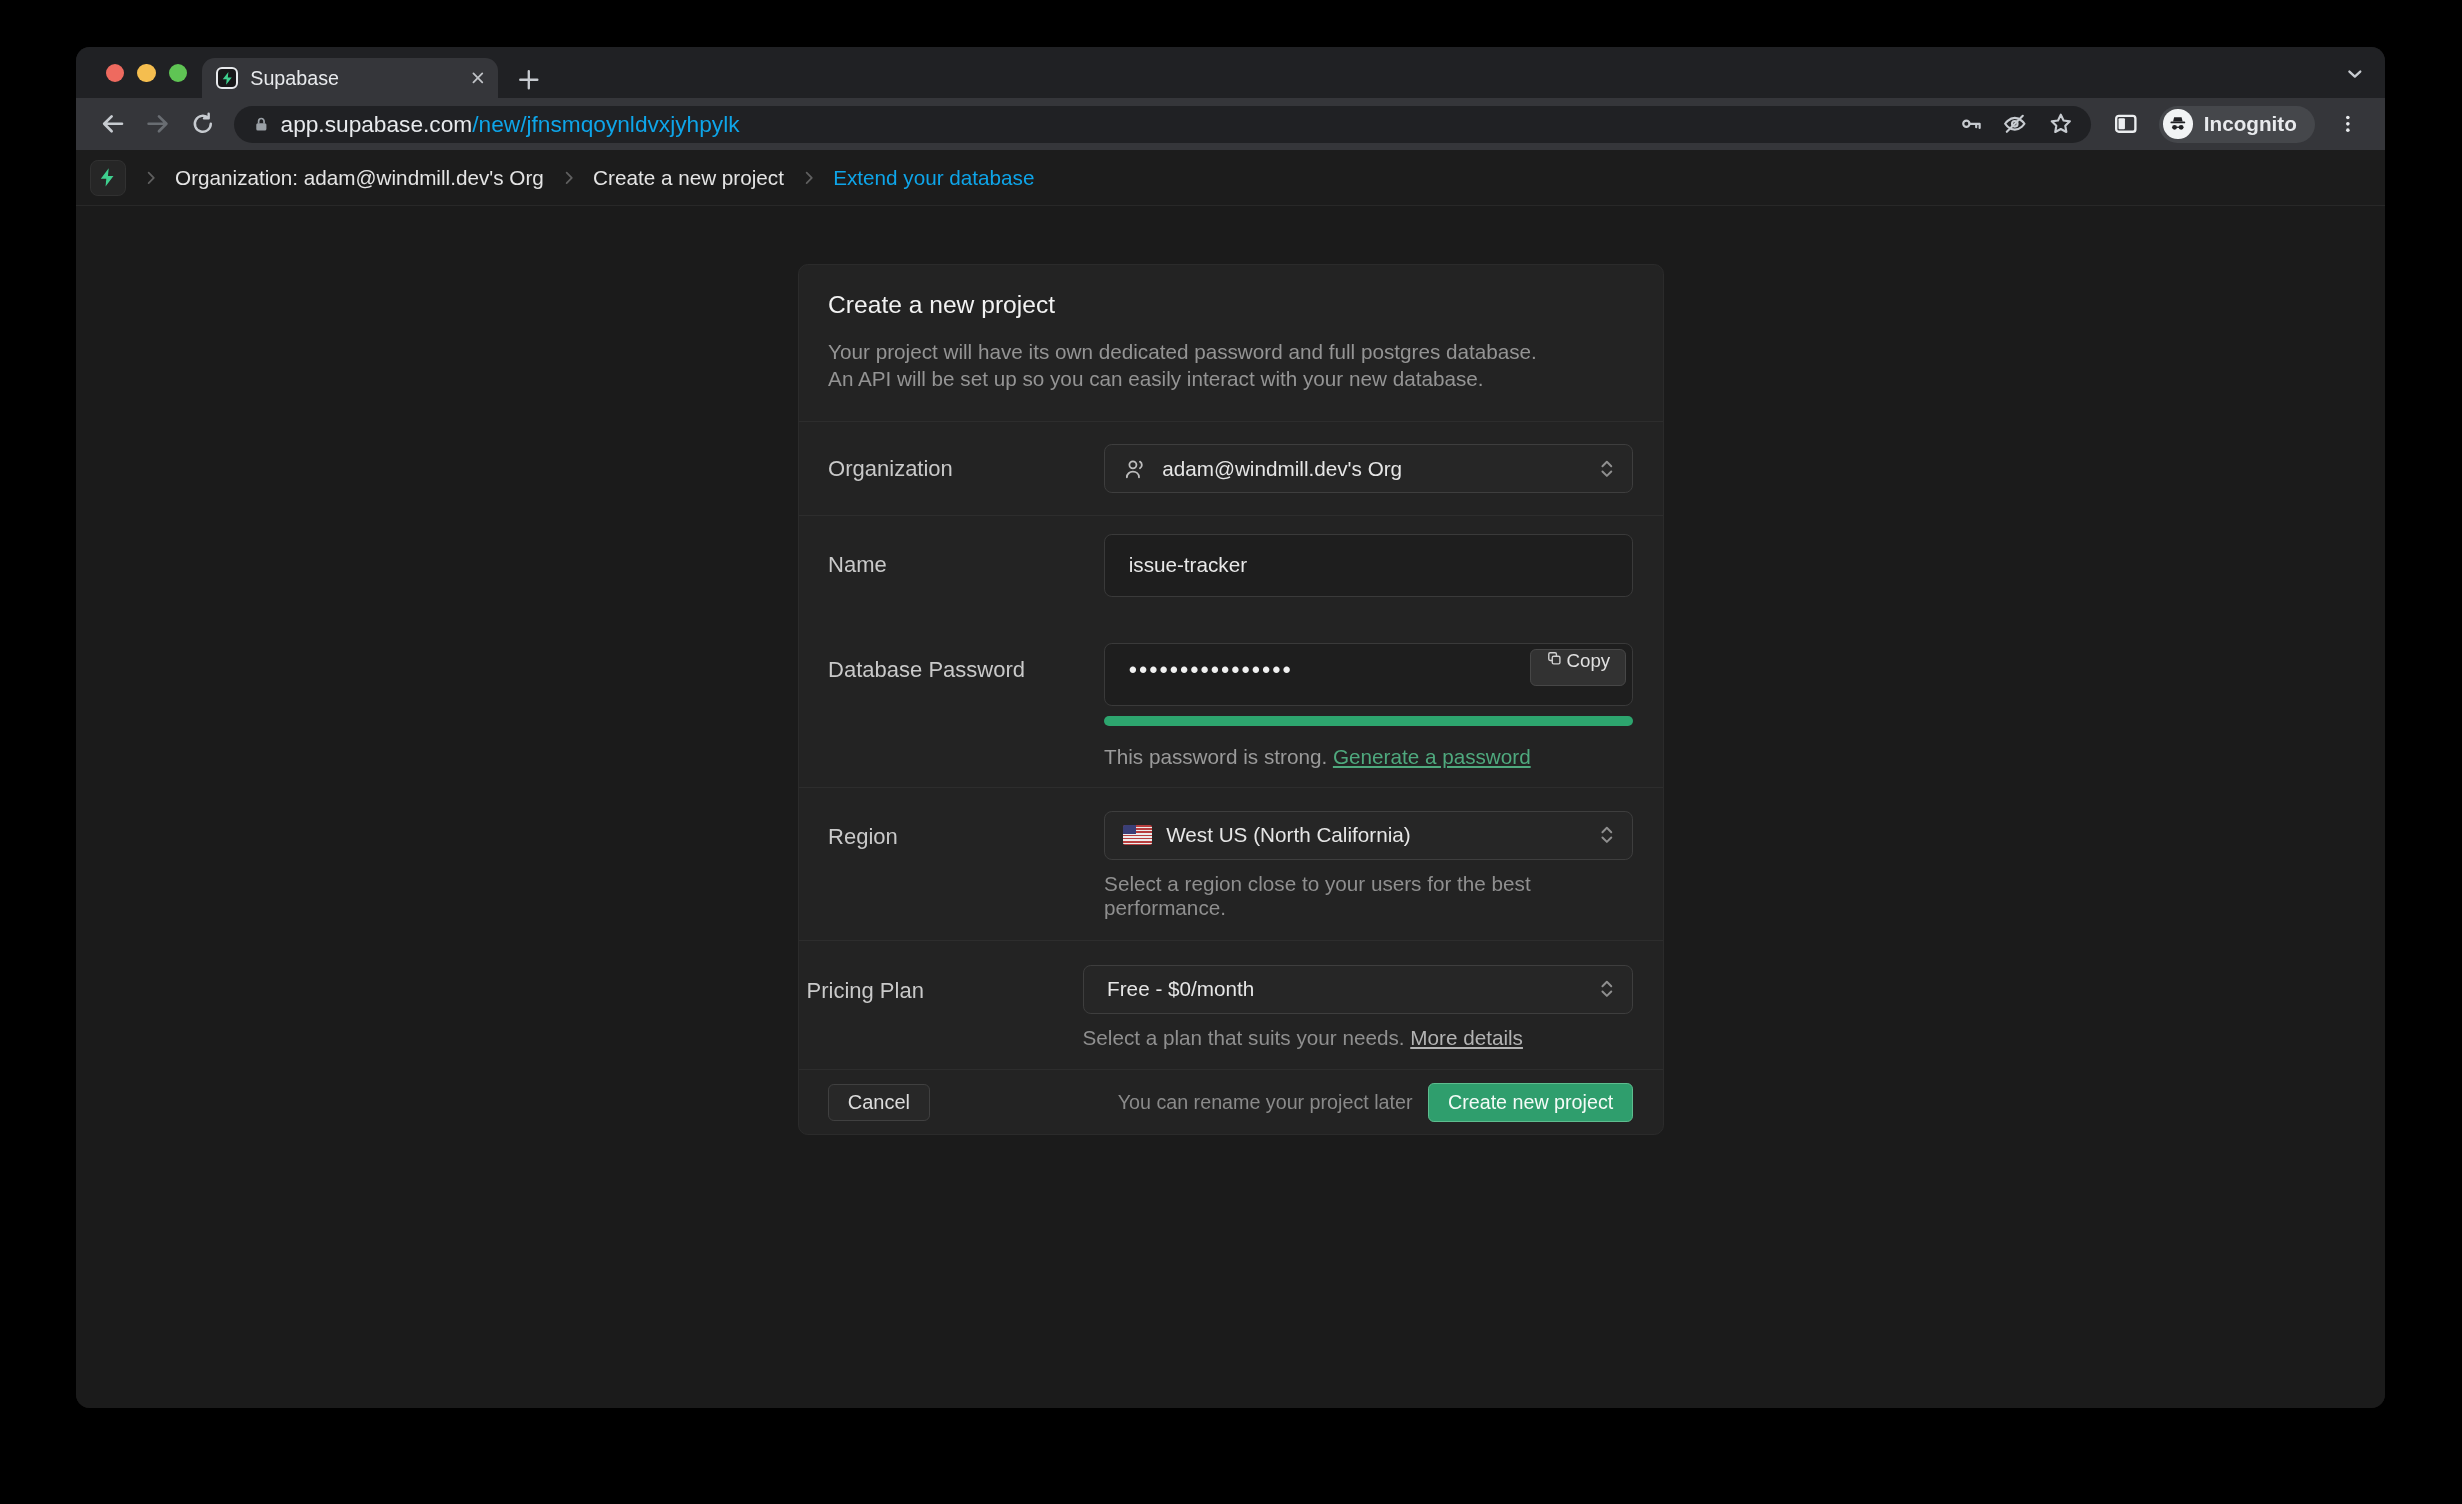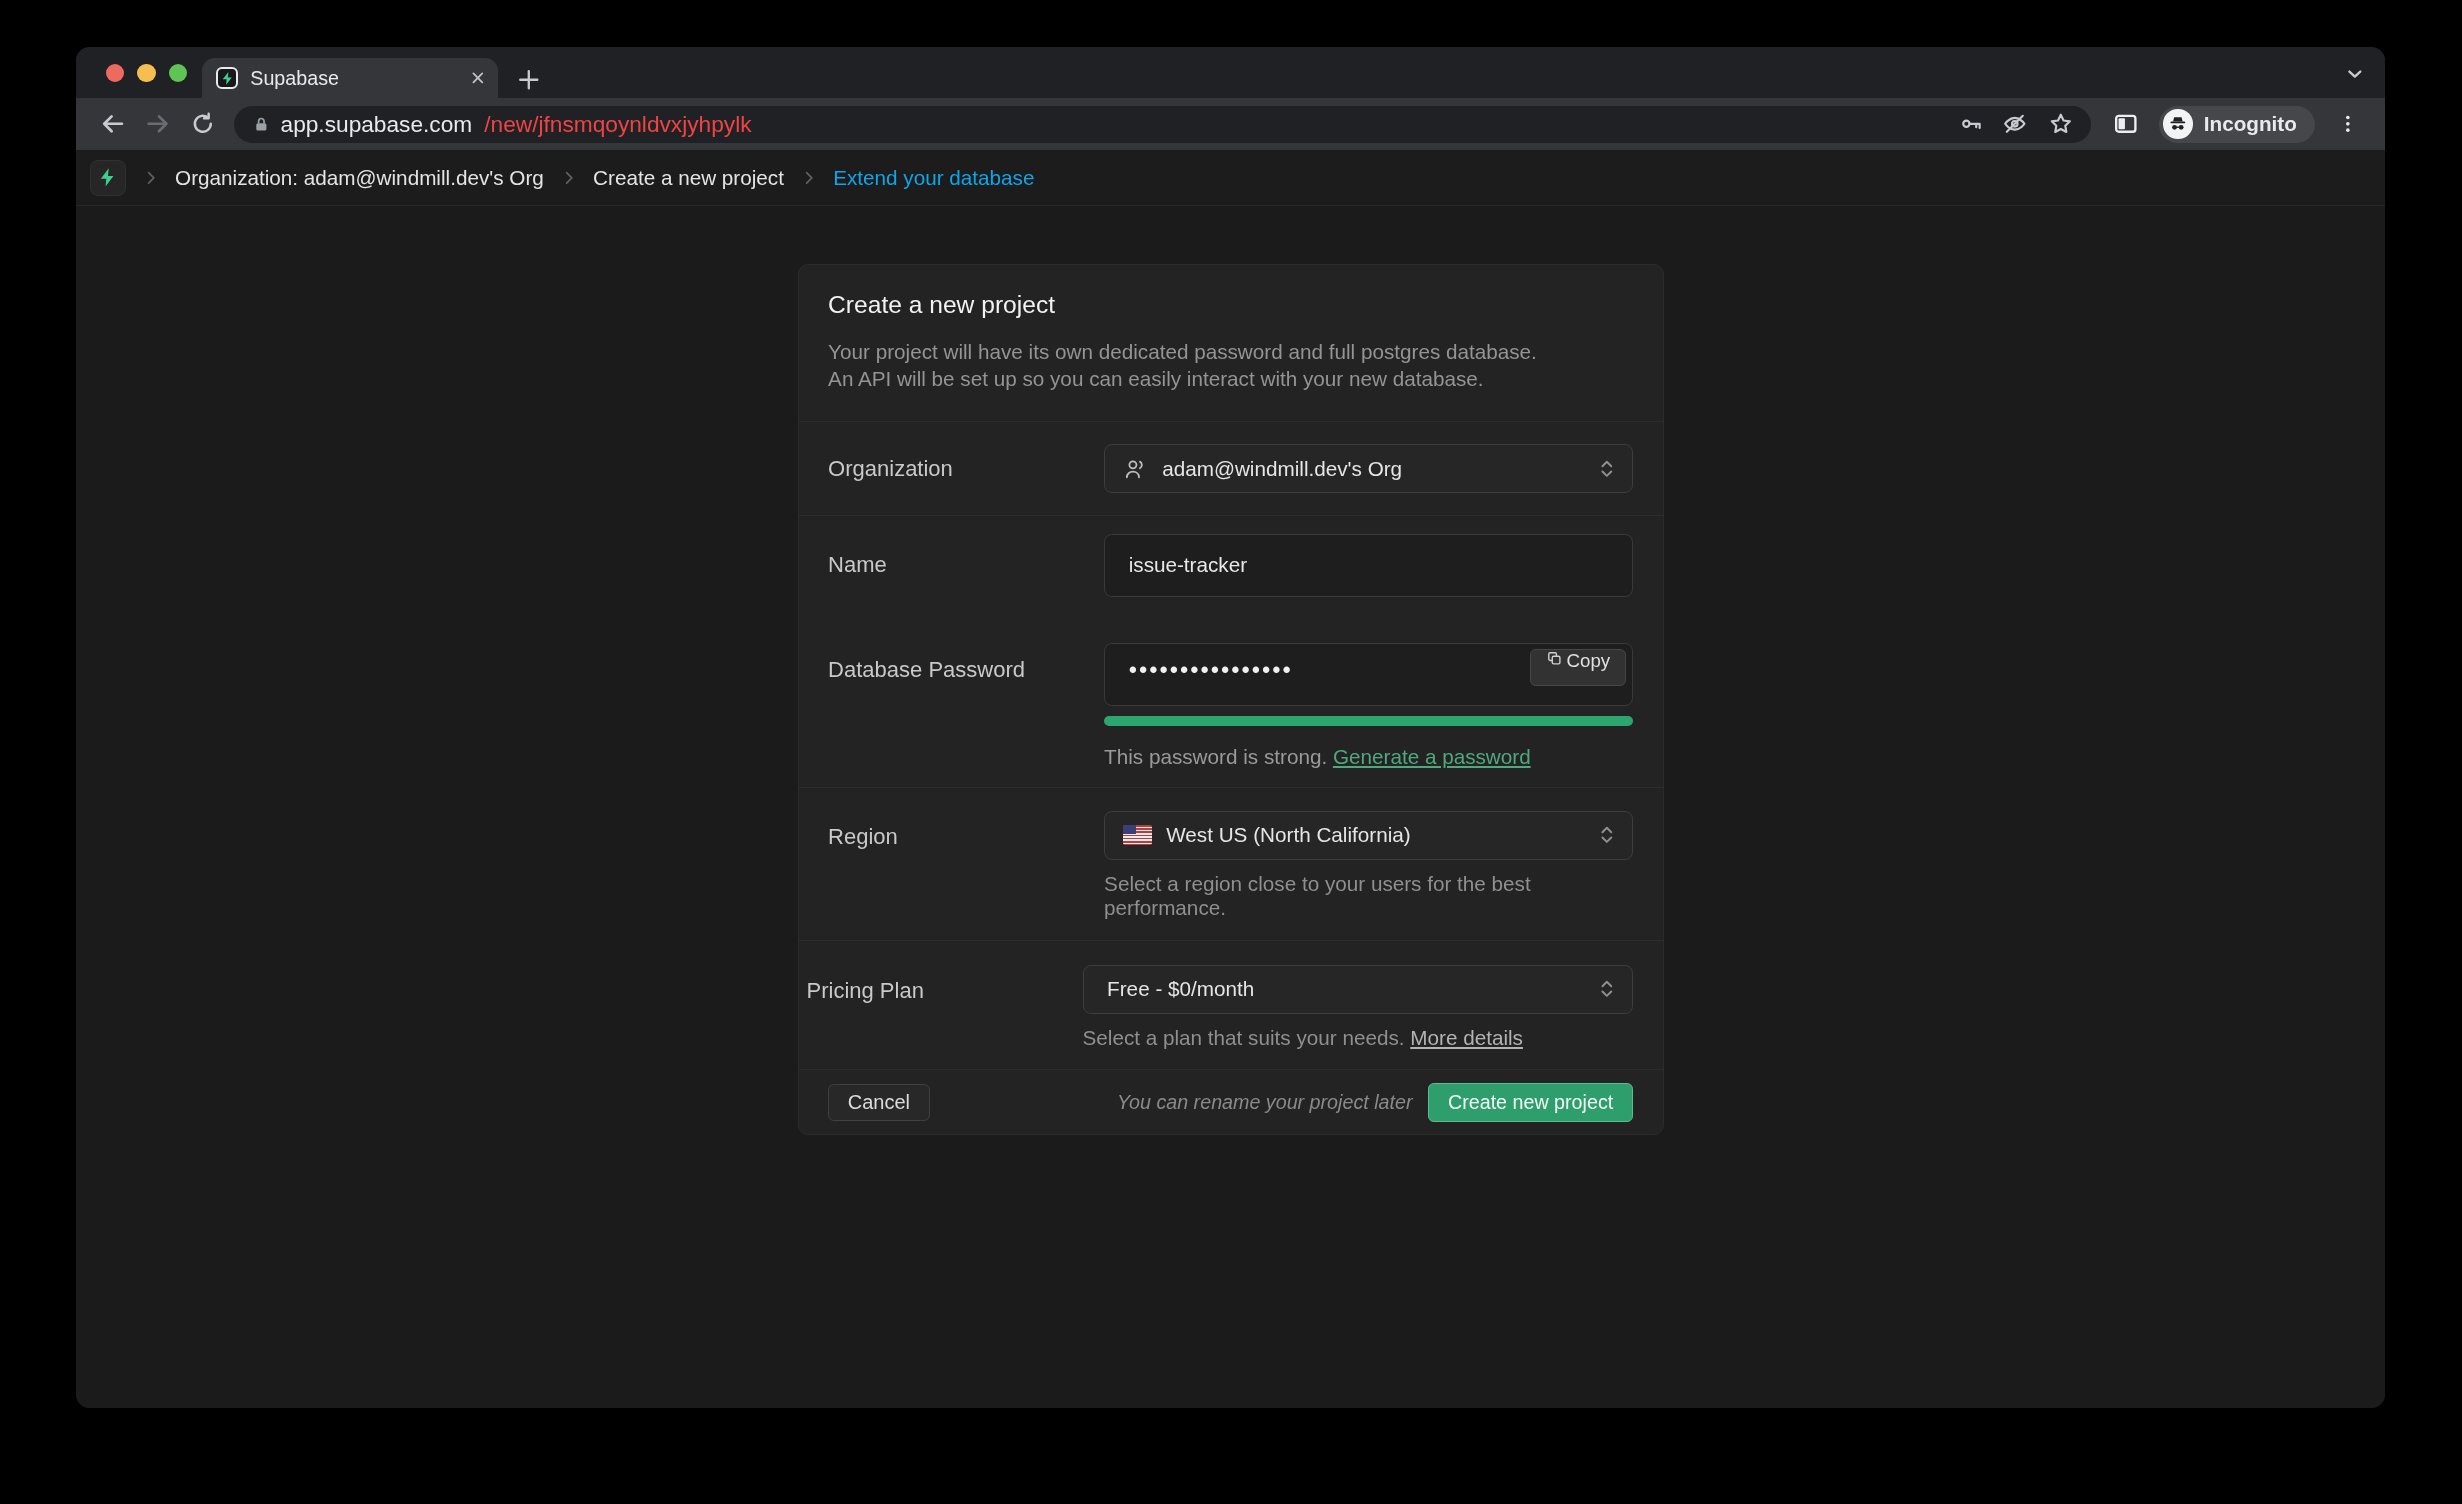--- a/index.html
+++ b/index.html
@@ -20,21 +20,21 @@
   .favicon{width:22.7px;height:22.7px;border:2px solid #e8eaed;border-radius:5.9px;display:flex;align-items:center;justify-content:center;flex:none;background:#18181a;}
   .tab-title{color:#e8eaed;font-size:19.7px;margin-left:11.8px;flex:1;white-space:nowrap;overflow:hidden;}
   .icon-btn{display:flex;align-items:center;justify-content:center;border:none;background:none;cursor:pointer;}
   .newtab{margin-left:17.7px;margin-bottom:5.9px;}
   .strip-chevron{position:absolute;right:19.7px;top:15.8px;}
   
   .toolbar{height:52px;background:#35363a;display:flex;align-items:center;padding:0 17.7px;flex:none;gap:5.9px;}
   .nav-ic{width:39px;height:39px;border-radius:50%;display:flex;align-items:center;justify-content:center;flex:none;}
   .urlpill{flex:1;height:37px;background:#202124;border-radius:18.7px;display:flex;align-items:center;padding:0 17.7px;margin:0 9.9px 0 5.9px;min-width:0;}
   .url{font-size:22.7px;white-space:nowrap;overflow:hidden;margin-left:9.9px;flex:1;min-width:0;}
-  .url .host{color:#e8eaed;} .url .path{color:#ef4444;margin-left:12px;}
+  .url .host{color:#e8eaed;} .url .path{color:#0ea5e9;}
   .pill-icons{display:flex;align-items:center;gap:19.7px;margin-left:15.8px;}
   .incog{height:37px;background:#45474b;border-radius:18.7px;display:flex;align-items:center;padding:3.9px 17.7px 3.9px 3.9px;gap:10.8px;margin:0 7.9px;}
   .incog-circle{width:29.6px;height:29.6px;border-radius:50%;background:#f1f3f4;display:flex;align-items:center;justify-content:center;flex:none;}
   .incog-label{color:#e8eaed;font-size:20.7px;font-weight:700;}
   
   .crumbbar{height:56px;background:#1c1c1c;border-bottom:1px solid #282828;display:flex;align-items:center;padding:0 13.8px;flex:none;gap:9.9px;}
   .sb-logo{width:36px;height:36px;border-radius:7.9px;background:#262626;border:1px solid #313131;display:flex;align-items:center;justify-content:center;flex:none;}
   .crumb{font-size:20.7px;color:#e4e4e4;white-space:nowrap;}
   .crumb.muted{color:#0ea5e9;}
   .crumb-sep{display:flex;align-items:center;margin:0 5.9px;}
@@ -65,21 +65,21 @@
   .pwd-note{margin-top:18.7px;font-size:20.7px;color:#9a9a9a;}
   .pwd-note a{color:var(--link-green);text-decoration:underline;cursor:pointer;}
   .sec-region{padding:22.7px 29.6px 19.7px;}
   .sec-pricing{padding:23.6px 29.6px 18.7px;}
   .help{margin-top:12.8px;font-size:20.7px;color:#8f8f8f;}
   .help a{color:#b3b3b3;text-decoration:underline;cursor:pointer;}
   .flag{width:29.6px;height:20.7px;border-radius:2px;position:relative;flex:none;overflow:hidden;background:repeating-linear-gradient(to bottom,#b73e3e 0 1.6px,#ececec 1.6px 3.2px);}
   .flag::after{content:"";position:absolute;left:0;top:0;width:12.8px;height:8.9px;background:#3a3f77;}
   .card-footer{height:65px;border-top:1px solid #2d2d2d;display:flex;align-items:center;padding:0 29.6px;}
   .btn-cancel{height:37px;padding:0 18.7px;background:#282828;border:1px solid #404040;border-radius:5.9px;color:#dcdcdc;font-size:20px;cursor:pointer;font-family:inherit;}
-  .footer-note{margin-left:auto;color:#8a8a8a;font-size:19.7px;font-style:italic;}
+  .footer-note{margin-left:auto;color:#8a8a8a;font-size:19.7px;}
   .btn-create{height:39px;margin-left:15.8px;padding:0 18.7px;background:var(--button-green);border:1px solid #5ebd8f;border-radius:5.9px;color:#f4fbf7;font-size:19.7px;cursor:pointer;font-family:inherit;}
   svg{display:block;}
 </style>
 </head>
 <body>
 
 <div class="window">
 
   <div class="tabstrip">
     <div class="traffic">

